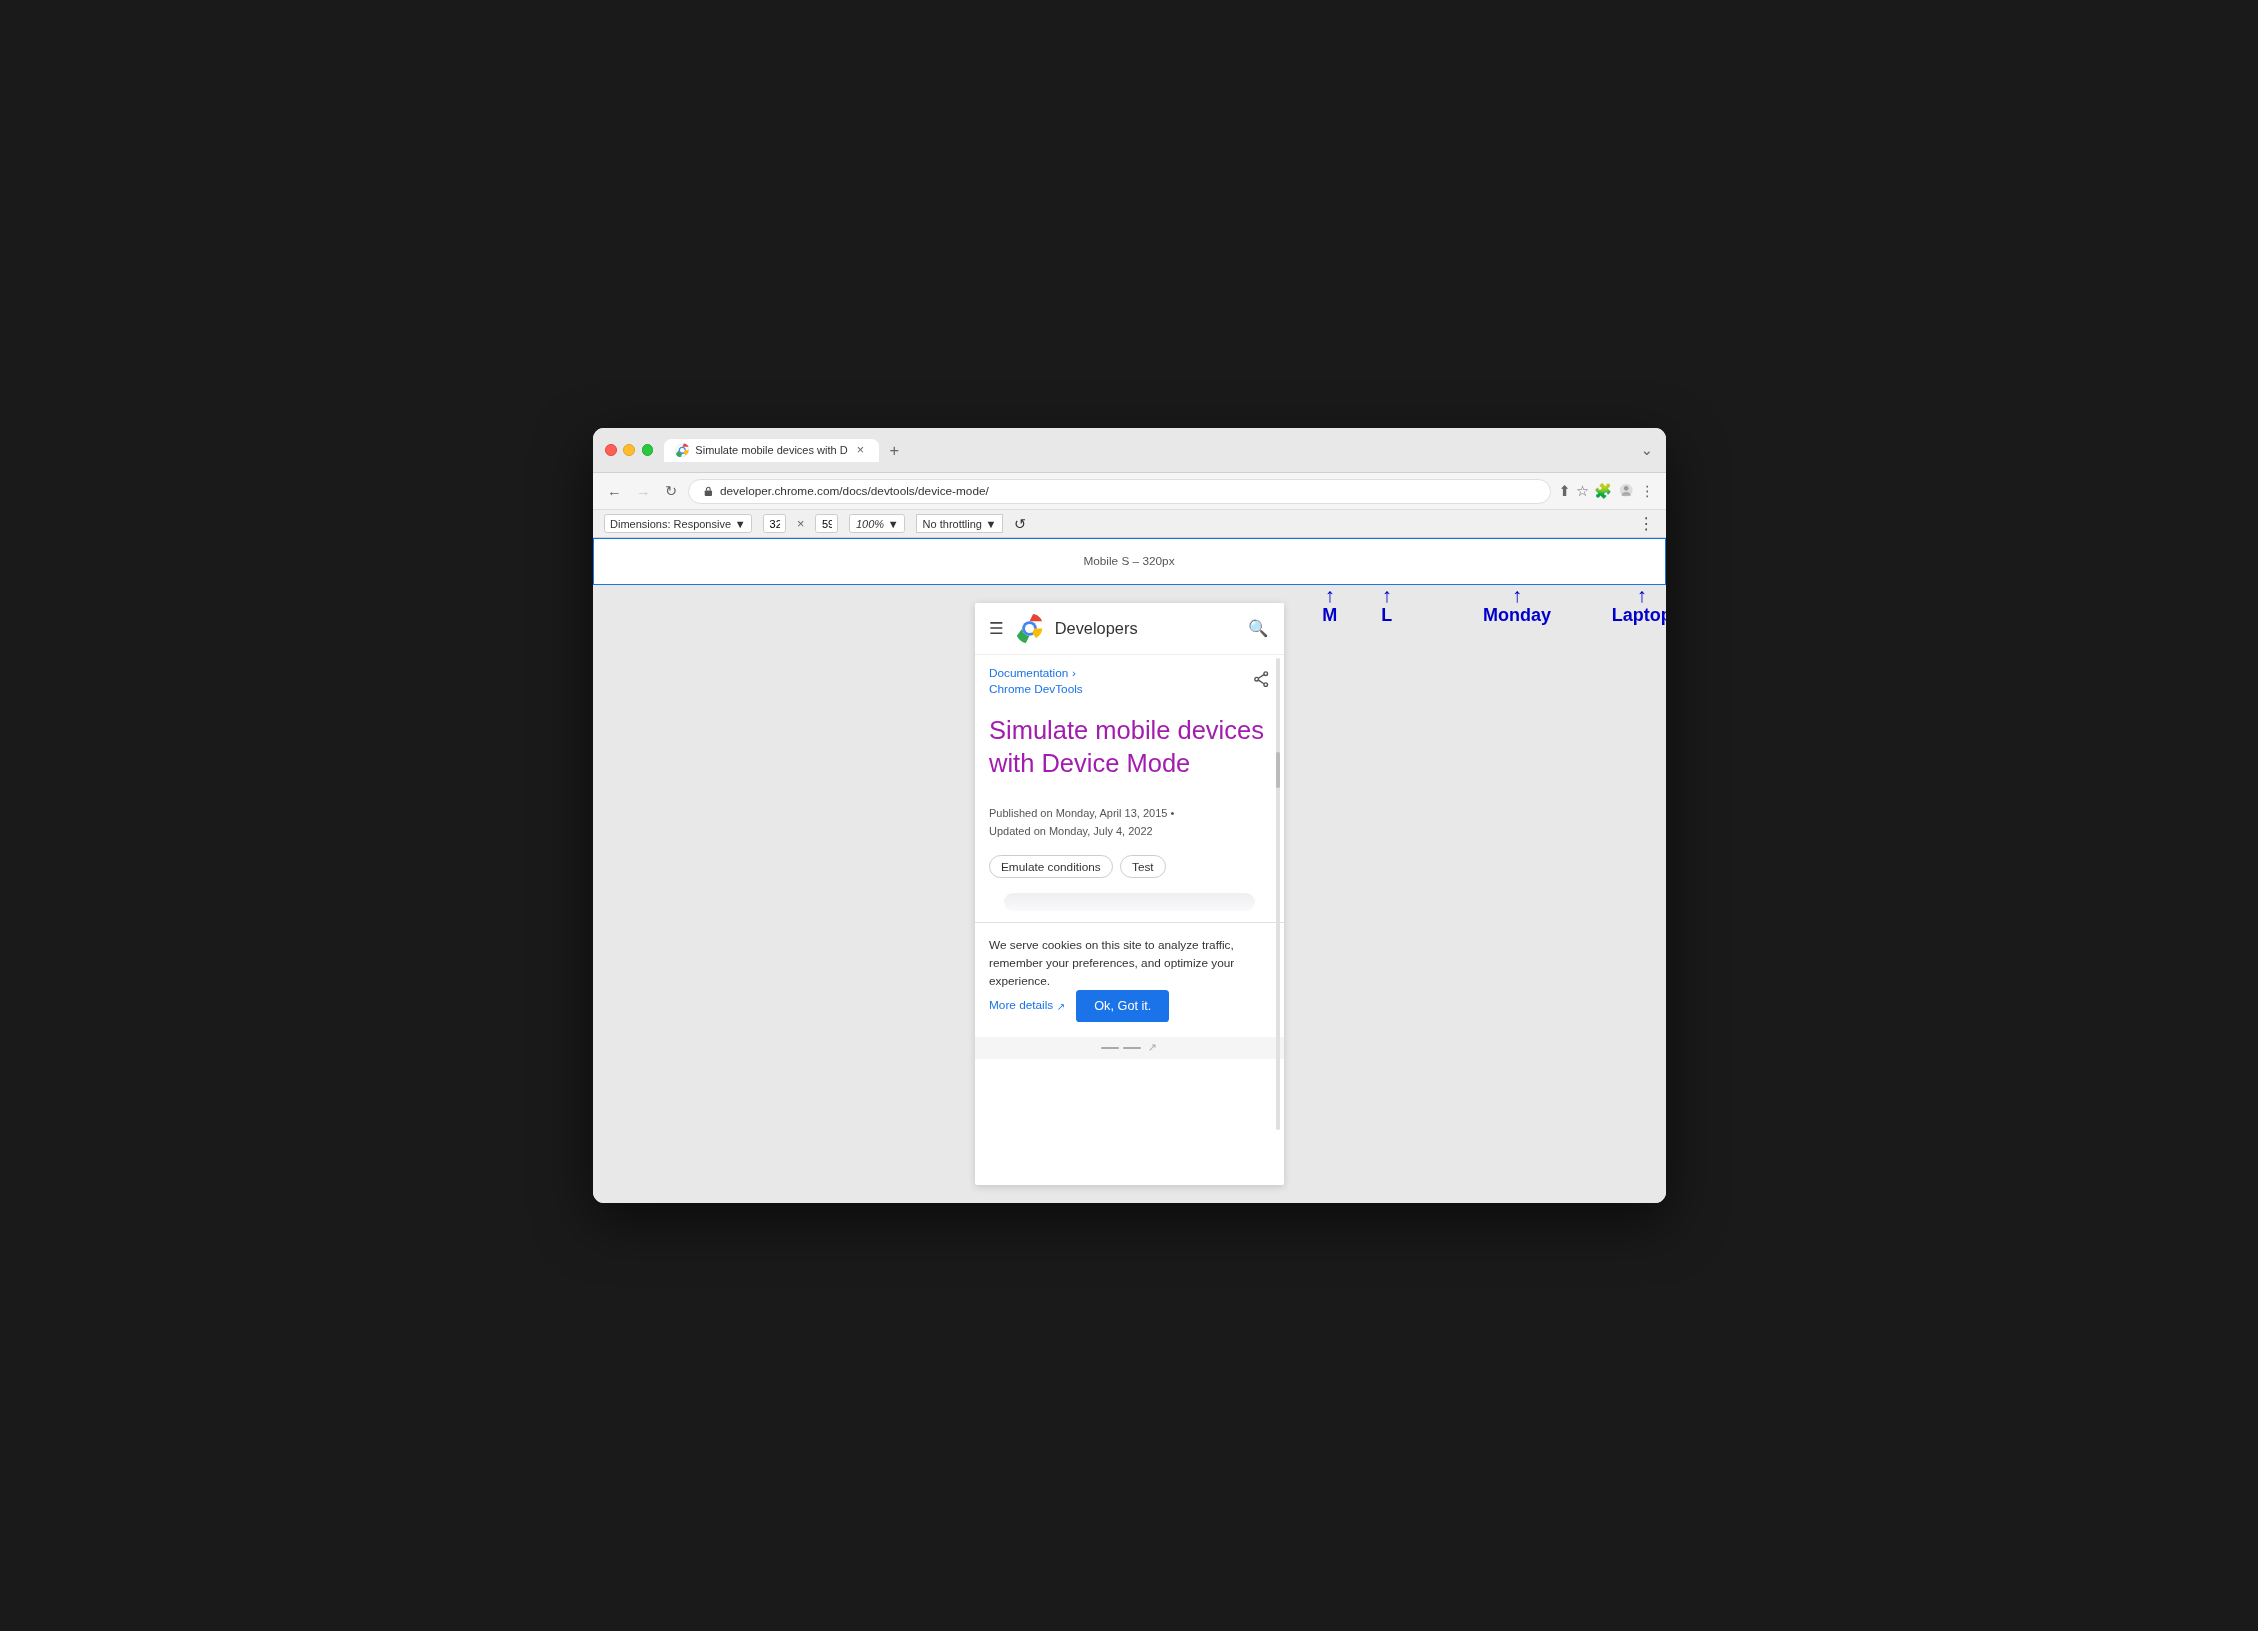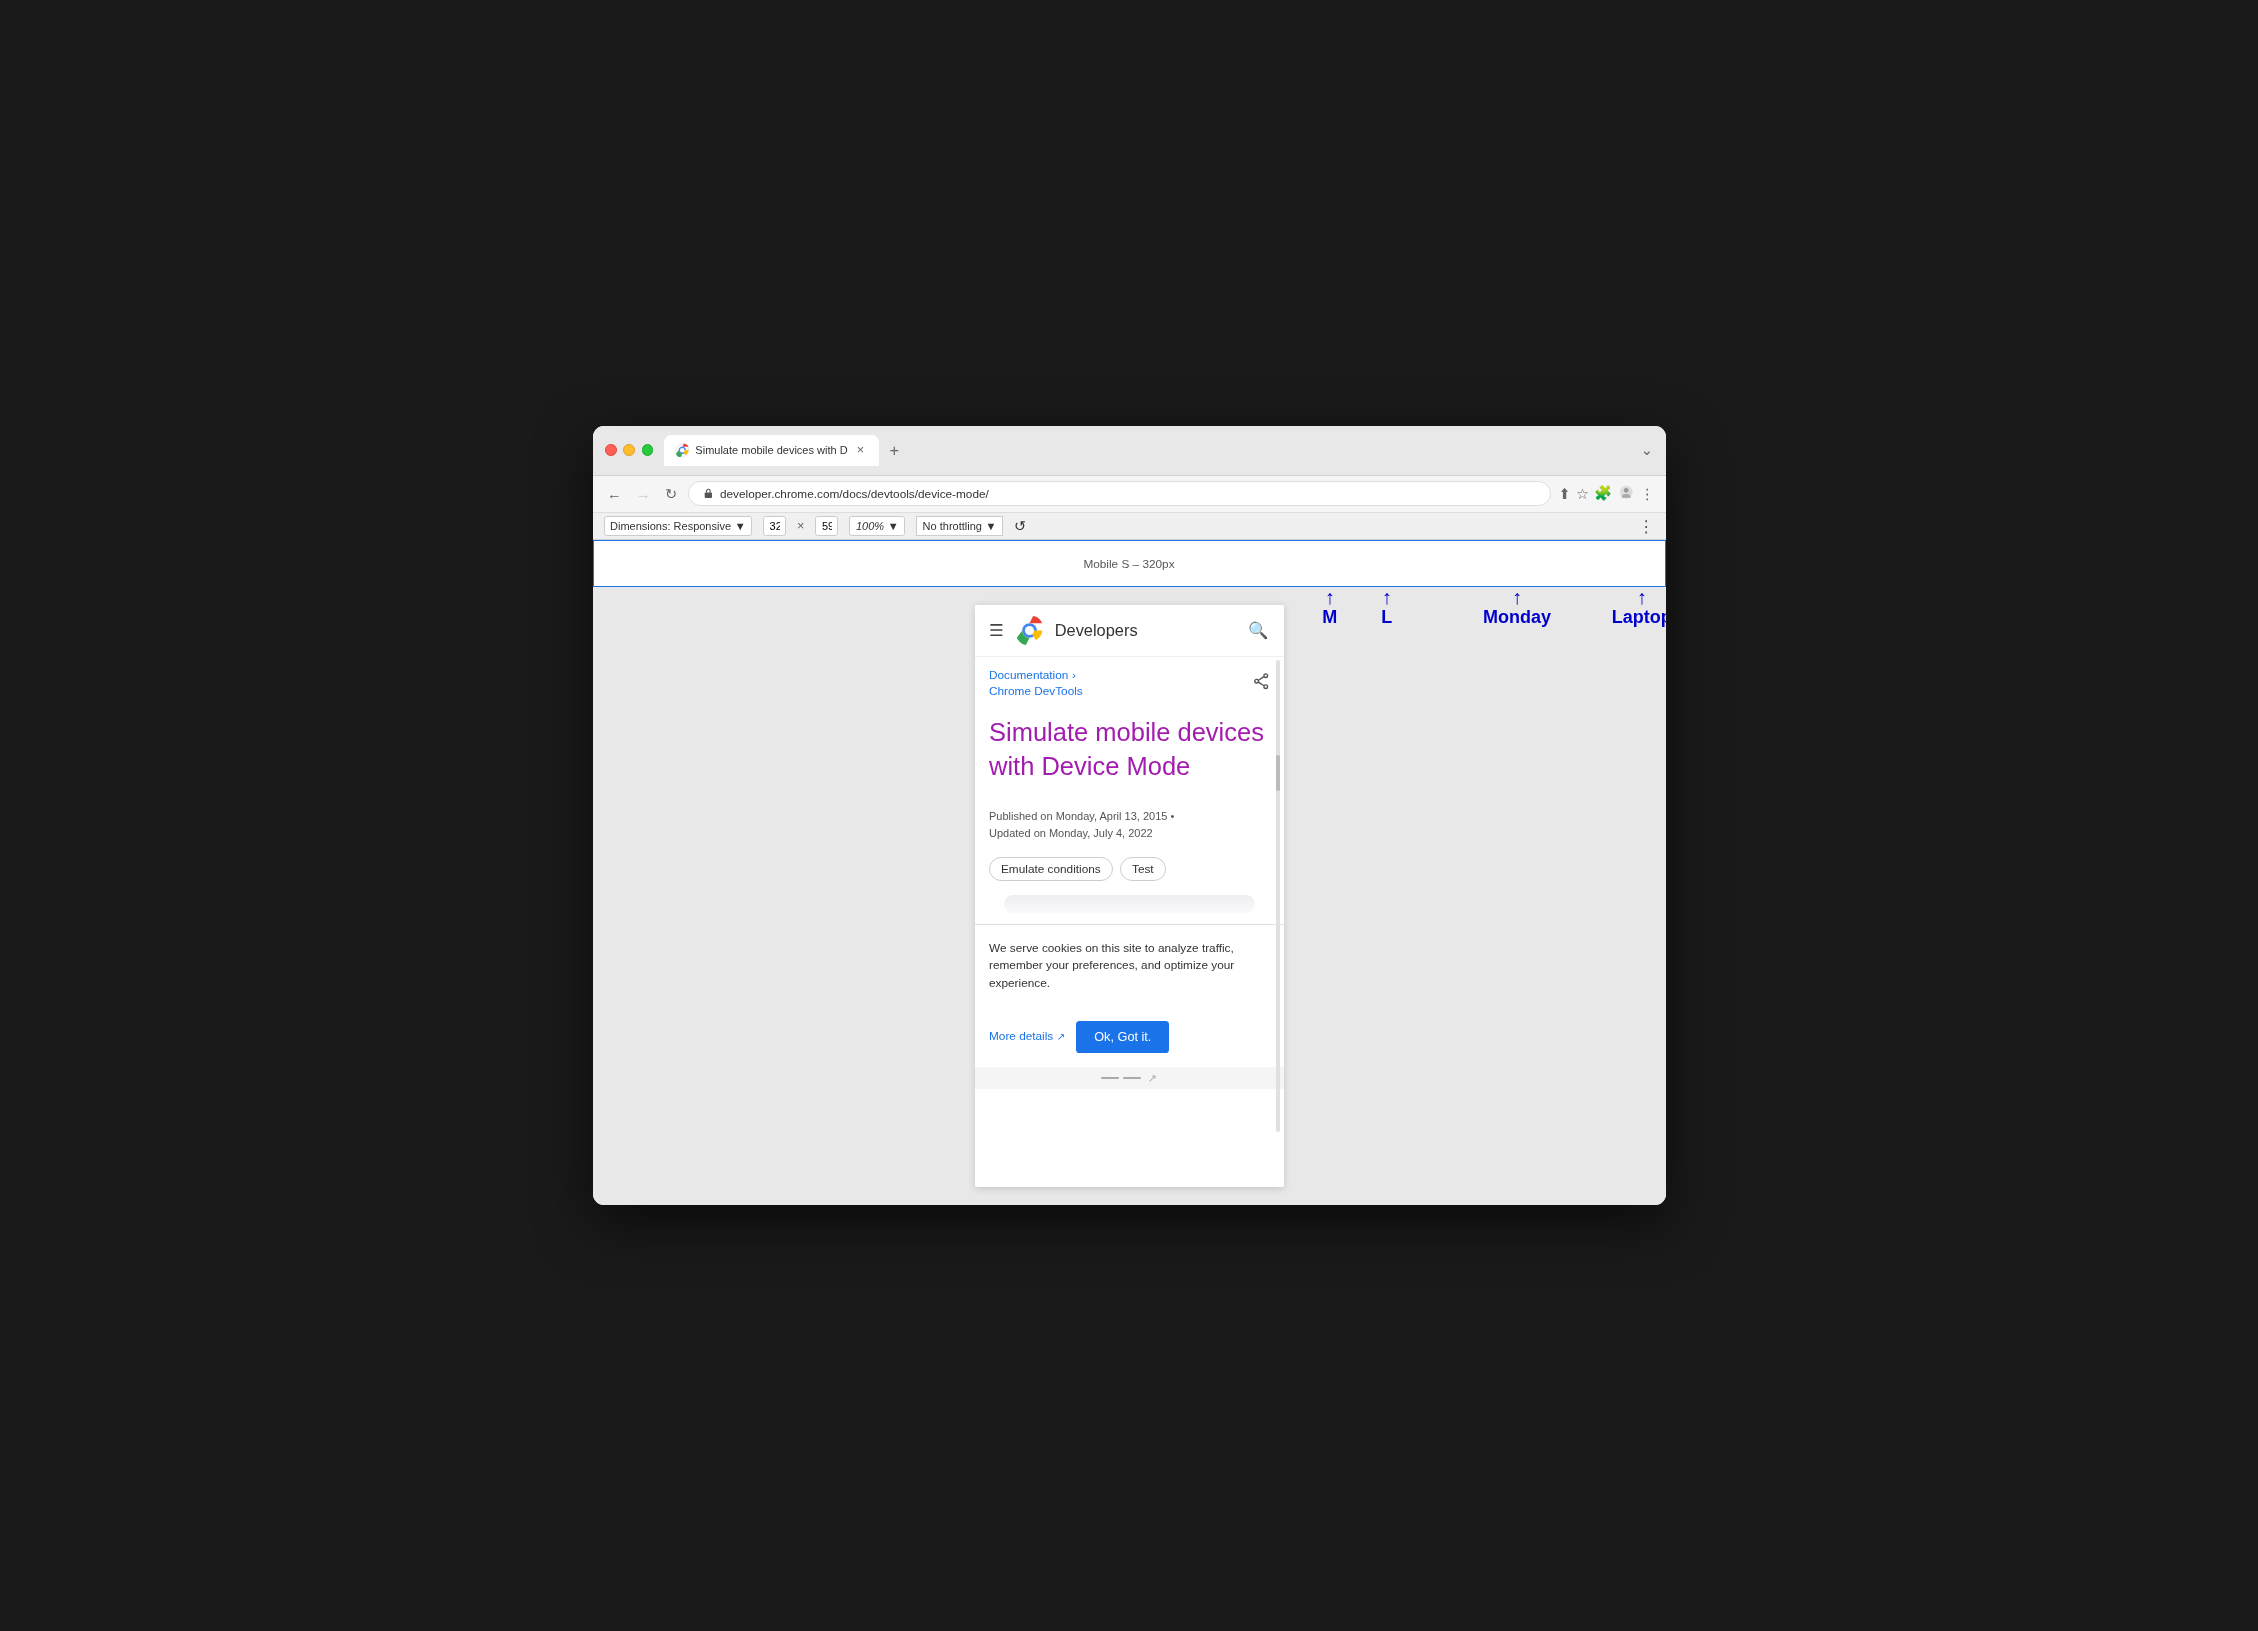--- a/index.html
+++ b/index.html
@@ -54,21 +54,21 @@
     .tab {
       background: #ffffff;
       border-radius: 7.3px 7.3px 0 0;
       padding: 5.5px 11px;
       display: flex;
       align-items: center;
       gap: 5.5px;
       font-size: 11px;
       color: #333;
       min-width: 164px;
-      height: 31px;
+      height: 23px;
     }
     .tab-favicon {
       width: 14.5px;
       height: 14.5px;
     }
     .tab-title {
       flex: 1;
       overflow: hidden;
       text-overflow: ellipsis;
       white-space: nowrap;
@@ -358,21 +358,21 @@
 
     
     .cookie-banner {
       background: #fff;
       border-top: 0.9px solid #e0e0e0;
       padding: 14.5px;
       font-size: 11.8px;
       color: #333;
       line-height: 1.5;
     }
-    .cookie-text { margin-bottom: 28px; }
+    .cookie-text { margin-bottom: 0; }
     .cookie-actions {
       display: flex;
       align-items: center;
       gap: 11px;
     }
     .more-details-link {
       color: #1a73e8;
       font-size: 11.8px;
       display: flex;
       align-items: center;

